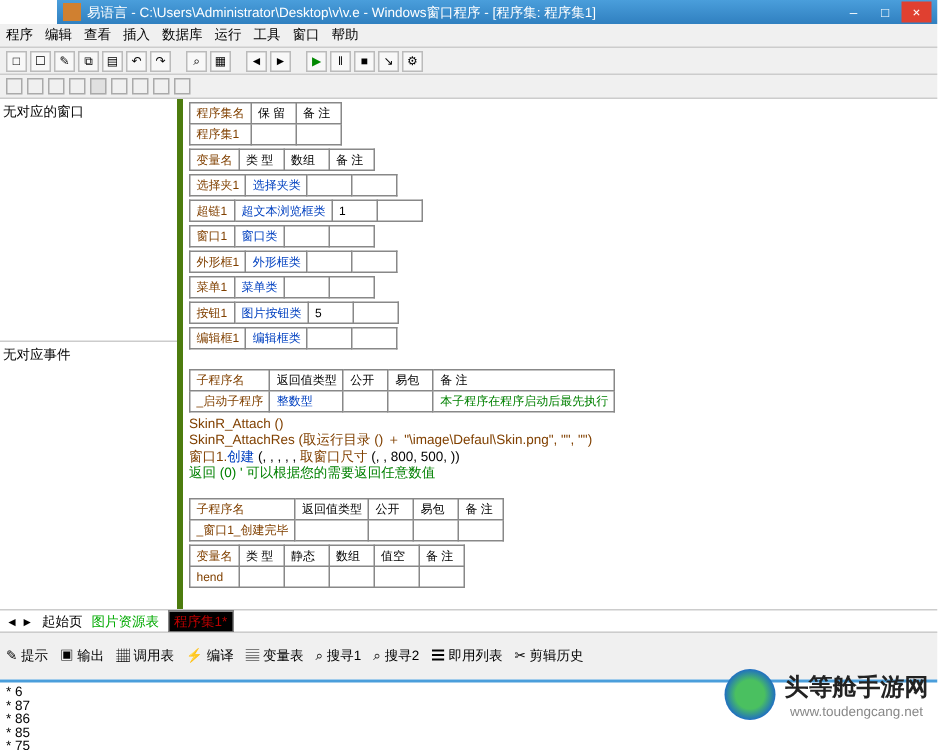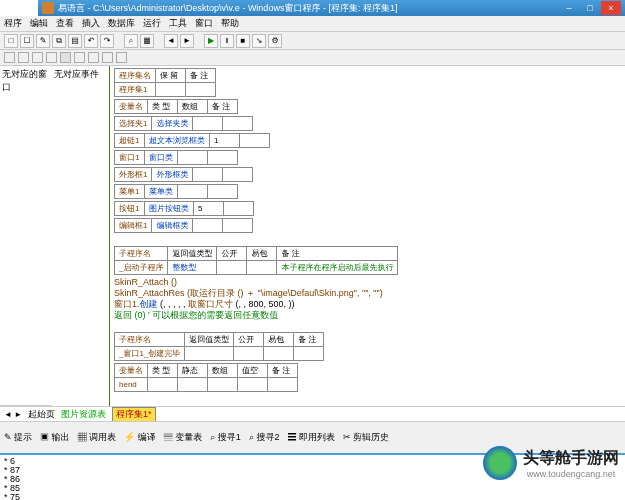--- a/index.html
+++ b/index.html
@@ -9,34 +9,34 @@
 .titlebar .title { flex: 1; font-size: 9px; }
 .titlebar .wbtn { width: 20px; height: 14px; text-align: center; line-height: 14px; margin-left: 1px; cursor: pointer; }
 .titlebar .close { background: #e04030; }
 .menubar { height: 16px; background: #f0f0f0; border-bottom: 1px solid #ccc; display: flex; align-items: center; padding: 0 4px; }
 .menubar span { margin-right: 8px; cursor: pointer; }
 .toolbar { height: 18px; background: #f0f0f0; border-bottom: 1px solid #ccc; display: flex; align-items: center; padding: 0 4px; gap: 2px; }
 .tbtn { width: 14px; height: 14px; border: 1px solid #bbb; background: #f8f8f8; cursor: pointer; text-align: center; line-height: 12px; font-size: 8px; }
 .toolbar2 { height: 16px; background: #f0f0f0; border-bottom: 1px solid #ccc; display: flex; align-items: center; padding: 0 4px; gap: 3px; }
 .toolbar2 .sq { width: 11px; height: 11px; border: 1px solid #aaa; cursor: pointer; }
 .main { display: flex; height: 340px; }
-.left { width: 110px; border-right: 1px solid #4d7c0f; display: flex; flex-direction: row; }
+.left { width: 122px; border-right: 4px solid #4d7c0f; display: flex; flex-direction: column; }
 .tree1 { flex: 0.95; border-bottom: 1px solid #ccc; padding: 2px; overflow: hidden; }
 .tree2 { flex: 1.05; padding: 2px; overflow: hidden; }
 .tabs-left { height: 16px; border-top: 1px solid #ccc; display: flex; align-items: center; font-size: 8px; gap: 4px; padding: 0 3px; }
 .right { flex: 1; overflow: auto; background: #fff; position: relative; }
 .code { padding: 2px 4px; font-size: 8px; line-height: 11px; }
 .tbl { border-collapse: collapse; margin-bottom: 2px; }
 .tbl td { border: 1px solid #888; padding: 1px 4px; font-size: 8px; min-width: 30px; height: 11px; }
 .brown { color: #804000; }
 .blue { color: #0040c0; }
 .green { color: #008000; }
 .tabs-bottom { height: 15px; border-top: 1px solid #ccc; display: flex; align-items: center; padding: 0 4px; font-size: 8px; gap: 6px; }
 .tabs-bottom .tab { cursor: pointer; }
-.tabs-bottom .active { color: #b00; border: 1px solid #888; border-bottom: none; padding: 0 3px; background: #fde047; }
+.tabs-bottom .active { color: #b00; border: 1px solid #888; border-bottom: none; padding: 0 3px; background: #000000; }
 .footer { height: 32px; border-top: 1px solid #ccc; display: flex; align-items: center; padding: 0 4px; font-size: 8px; gap: 8px; background: #f0f0f0; }
 .output { height: 70px; border-top: 2px solid #4a9edb; background: #fff; display: flex; }
 .output .lines { padding: 2px 4px; font-size: 8px; line-height: 9px; overflow: hidden; }
 .watermark { position: absolute; right: 6px; bottom: 20px; display: flex; align-items: center; gap: 6px; }
 .wm-logo { width: 34px; height: 34px; border-radius: 50%; background: radial-gradient(#4ac060 40%, #2070c0 70%); }
 .wm-text { text-align: center; }
 .wm-text .big { font-size: 16px; font-weight: bold; color: #222; }
 .wm-text .small { font-size: 9px; color: #888; }
 </style>
 </head>

